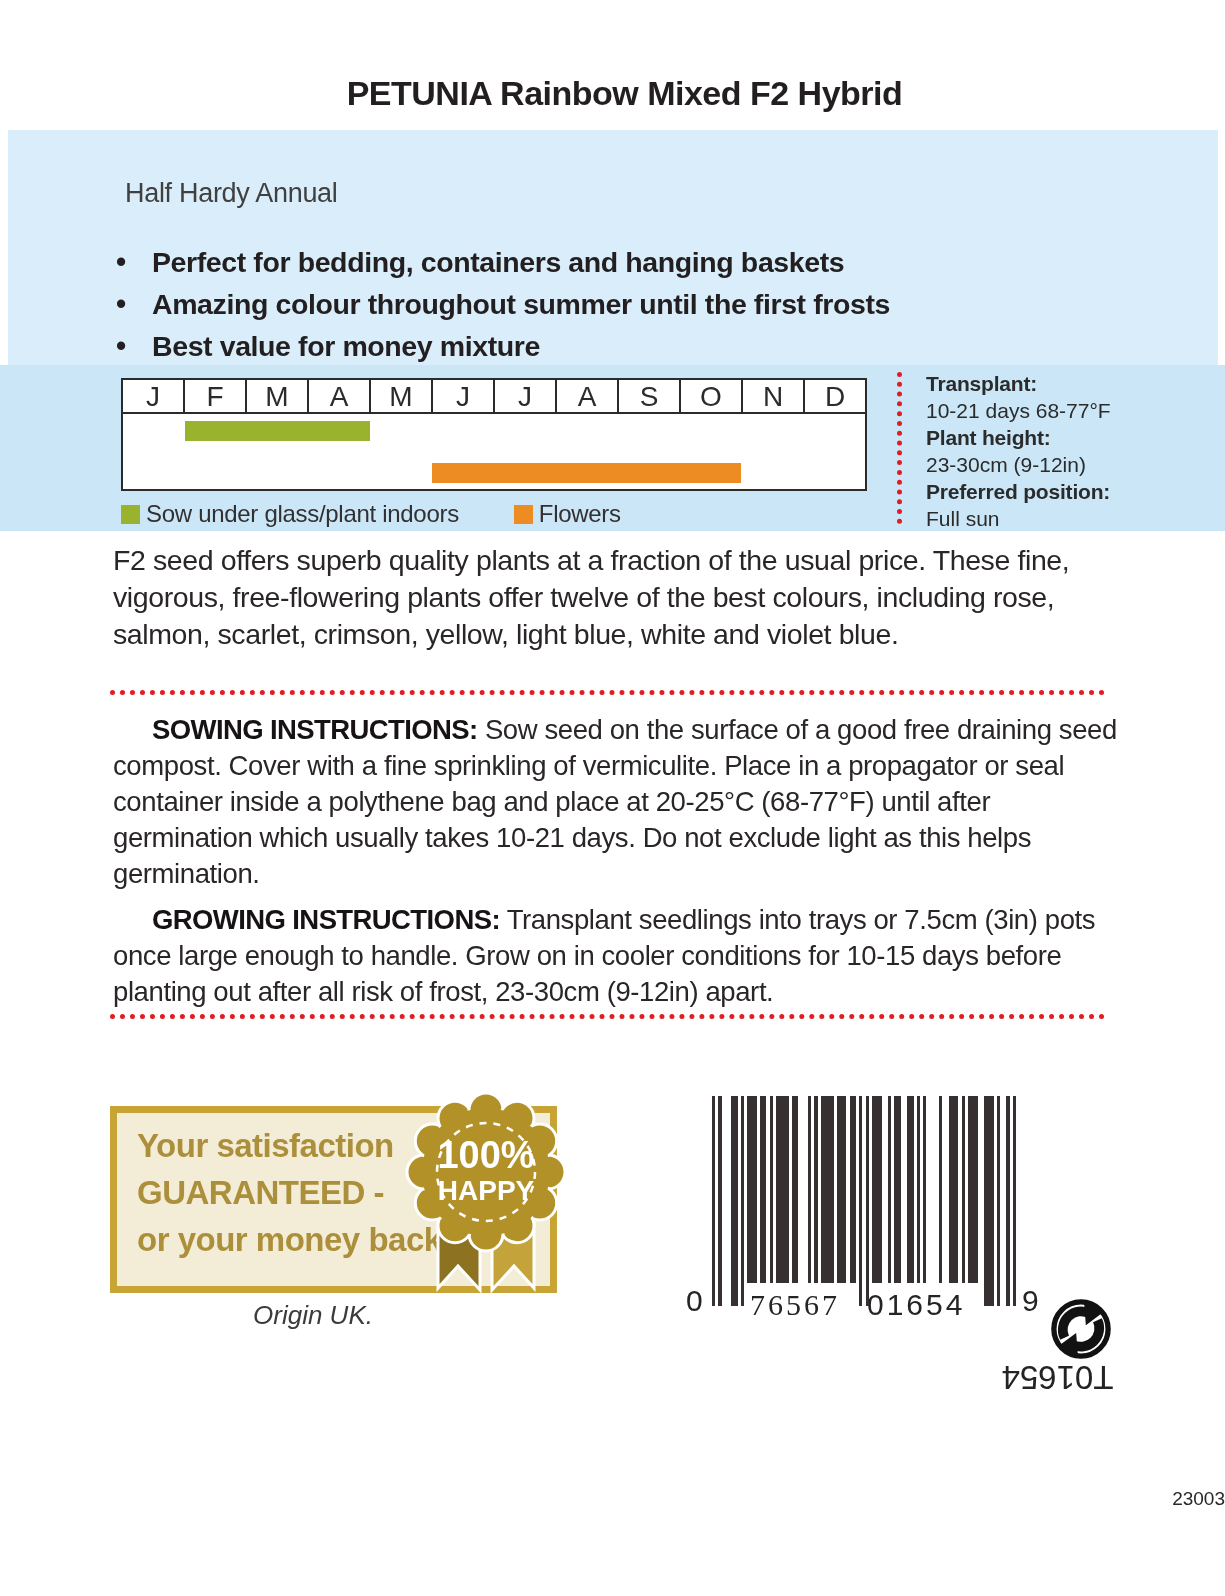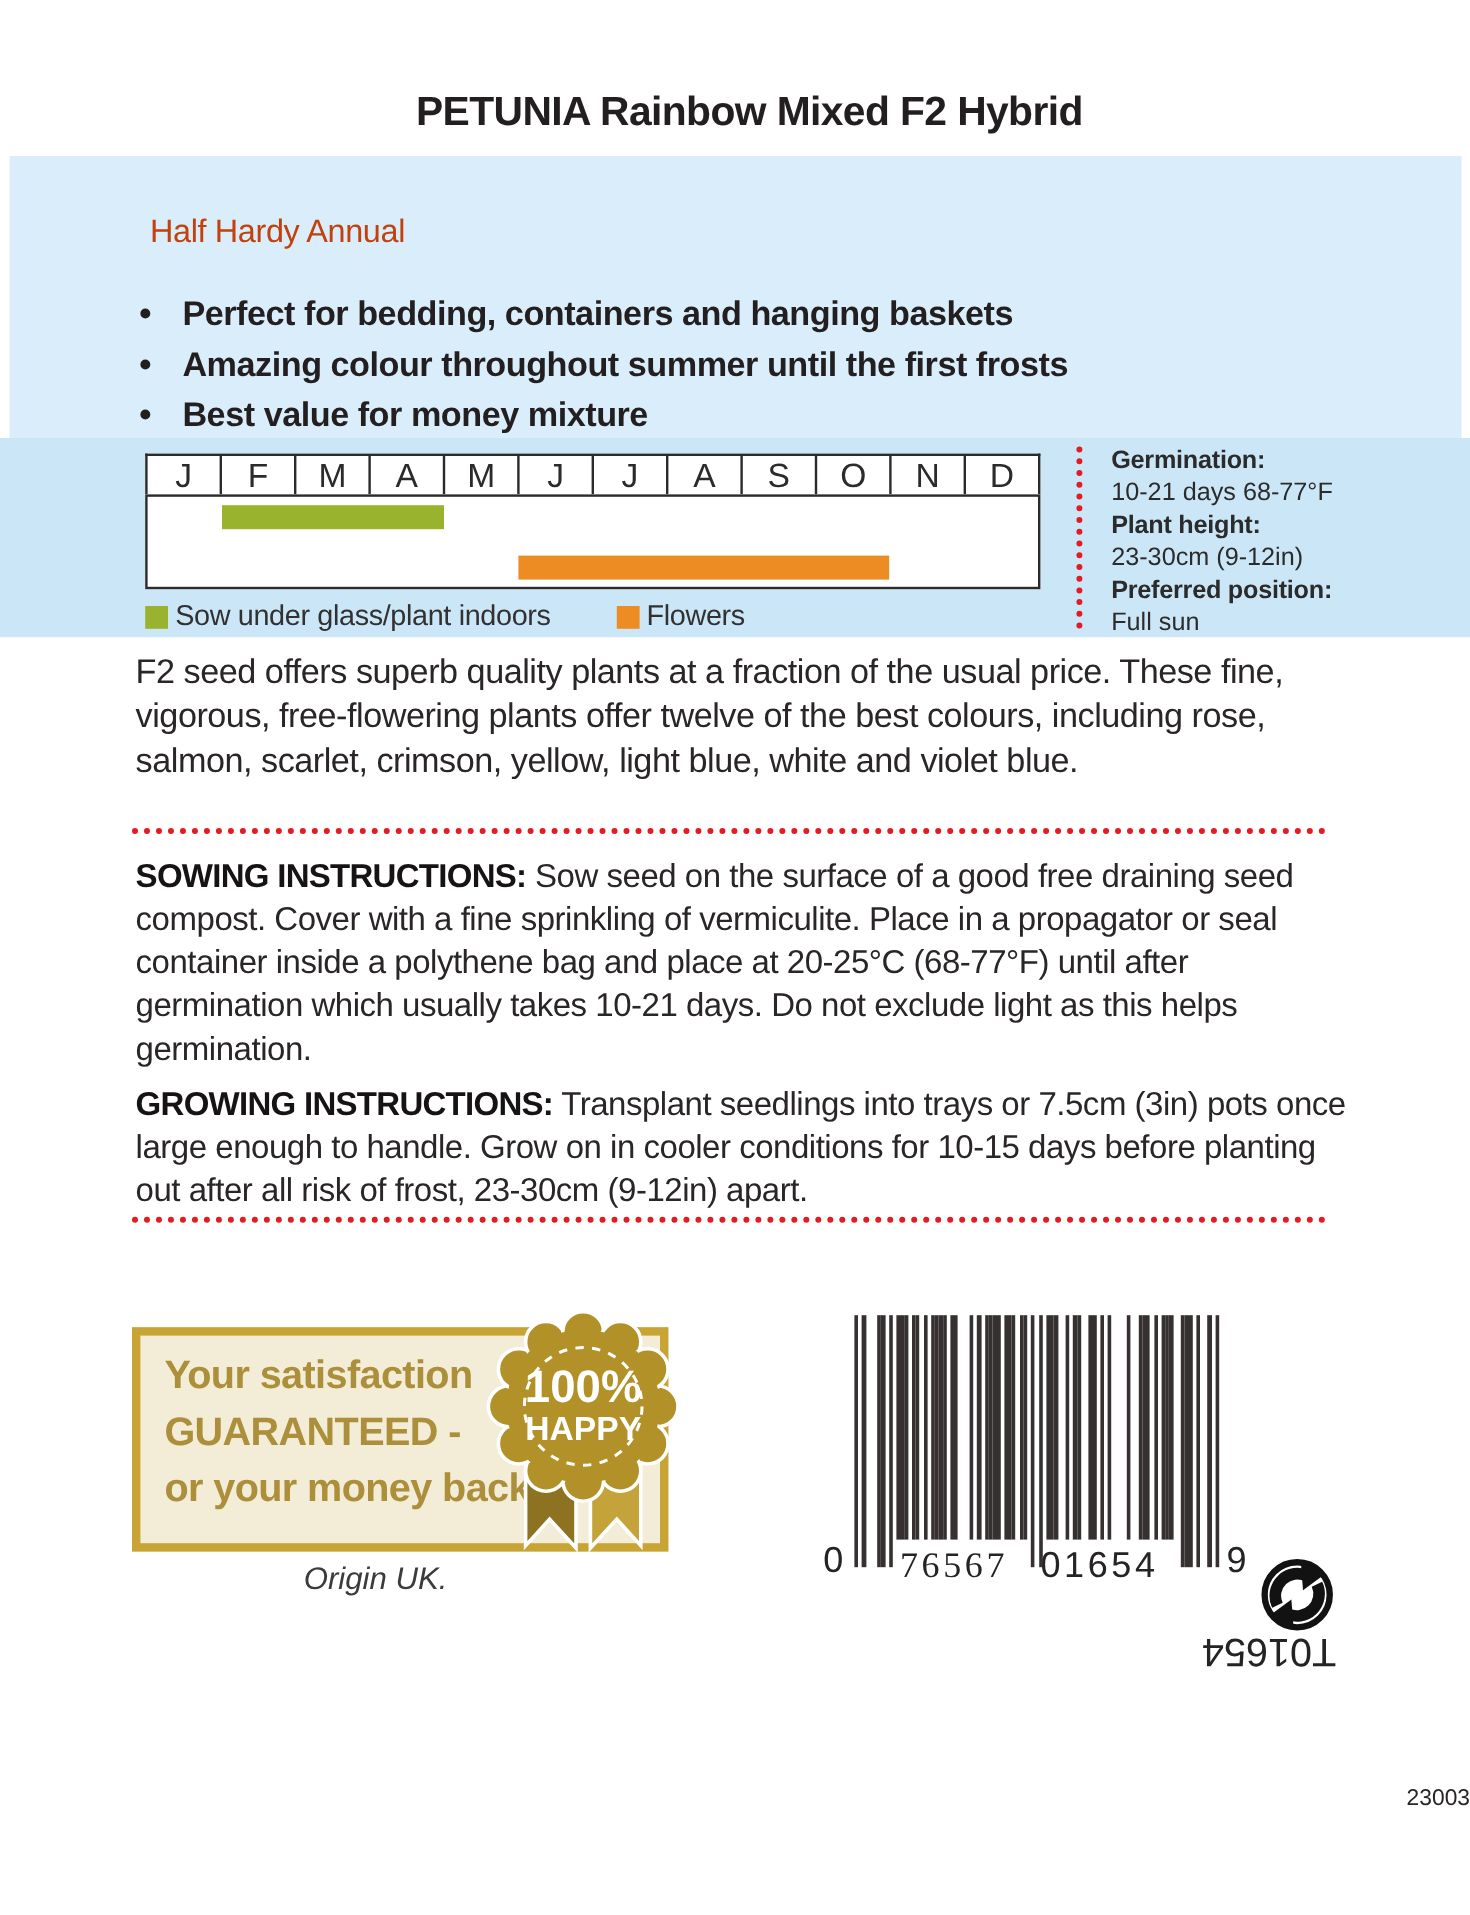--- a/index.html
+++ b/index.html
@@ -1,21 +1,21 @@
 <!DOCTYPE html>
 <html style="--blue1: #d9eefa; --blue2: #cbe7f7; --red: #e31b23; --gold: #c8a434; --goldtext: #ac8f3b; --cream: #f3ecd6;"><head>
 <meta charset="utf-8">
 <style>
   html,body{margin:0;padding:0;background:#ffffff;}
   .page{position:relative;width:1225px;height:1596px;background:#fff;overflow:hidden;
         font-family:"Liberation Sans", sans-serif;color:#2a2627;padding-left:24px;}
   .title{position:absolute;top:74px;left:0;width:100%;text-align:center;
          font-size:34px;font-weight:bold;letter-spacing:-0.5px;color:#231f20;}
   .box1{position:absolute;left:8px;top:130px;width:1210px;height:235px;background:var(--blue1);}
-  .half-hardy{position:absolute;left:125px;top:178px;font-size:27px;color:#c2410c;letter-spacing:-0.3px;}
+  .half-hardy{position:absolute;left:125px;top:178px;font-size:27px;color:#404040;letter-spacing:-0.3px;}
   .bullets{position:absolute;left:116px;top:246px;}
   .bullet-row{display:flex;margin-bottom:9px;}
   .bullet-dot{width:36px;font-size:29px;font-weight:bold;color:#231f20;}
   .bullet-text{font-size:28.5px;font-weight:bold;color:#231f20;letter-spacing:-0.4px;}
   .band2{position:absolute;left:0;top:365px;width:1225px;height:166px;background:var(--blue2);}
   .cal{position:absolute;left:121px;top:378px;width:746px;}
   .cal-header{display:flex;border:2px solid #2b2b2b;border-bottom:none;background:#fff;}
   .cal-cell{flex:1;height:32px;border-right:2px solid #2b2b2b;text-align:center;
             font-size:28px;color:#2b2b2b;line-height:33px;}
   .cal-cell:last-child{border-right:none;}
@@ -26,21 +26,21 @@
   .legend-label{font-size:24px;color:#323031;letter-spacing:-0.3px;}
   .legend-gap{width:55px;}
   .vdots{position:absolute;left:897px;top:372px;height:152px;width:0;
          border-left:5px dotted var(--red);}
   .info{position:absolute;left:926px;top:370px;width:260px;font-size:21px;line-height:27px;color:#2b2b2b;}
   .info-label{font-weight:bold;letter-spacing:-0.2px;}
   .para{position:absolute;left:113px;width:1012px;font-size:28.5px;line-height:37px;
         color:#2a2627;letter-spacing:-0.4px;}
   .dotline{position:absolute;left:110px;width:995px;height:0;border-top:5px dotted var(--red);}
   .body-para{font-size:27.5px;line-height:36px;}
-  .para b{color:#171314;letter-spacing:-0.6px;}
+  .para b{color:#171314;letter-spacing:-0.6px;margin-left:39px;}
   .note{position:absolute;left:113px;top:1028px;width:1000px;font-size:29px;font-style:italic;
         color:var(--red);letter-spacing:-0.3px;}
   .gbox{position:absolute;left:110px;top:1106px;width:433px;height:173px;
         background:var(--cream);border:7px solid var(--gold);}
   .gbox-line{position:absolute;left:20px;font-size:33px;font-weight:bold;color:var(--goldtext);letter-spacing:-0.5px;}
   .badge{position:absolute;left:398px;top:1088px;width:176px;height:212px;}
   .origin{position:absolute;left:113px;top:1300px;width:400px;text-align:center;
           font-size:26px;font-style:italic;color:#3c3a3b;}
   .barcode{position:absolute;left:712px;top:1096px;width:305px;height:212px;}
   .bc-bar{position:absolute;top:0;width:3.2px;height:187px;background:#363031;}
@@ -105,21 +105,21 @@
     <span class="legend-swatch" style="background:#9ab32e;"></span>
     <span class="legend-label">Sow under glass/plant indoors</span>
     <span class="legend-gap"></span>
     <span class="legend-swatch" style="background:#ee8c24;"></span>
     <span class="legend-label">Flowers</span>
   </div>
 
   <div class="vdots"></div>
 
   <div class="info">
-    <div class="info-label">Germination:</div>
+    <div class="info-label">Transplant:</div>
     <div>10-21 days 68-77°F</div>
     <div class="info-label">Plant height:</div>
     <div>23-30cm (9-12in)</div>
     <div class="info-label">Preferred position:</div>
     <div>Full sun</div>
   </div>
 
   <div class="para" style="top:542px;">F2 seed offers superb quality plants at a fraction of the usual price. These fine, vigorous, free-flowering plants offer twelve of the best colours, including rose, salmon, scarlet, crimson, yellow, light blue, white and violet blue.</div>
 
   <div class="dotline" style="top:690px;"></div>

